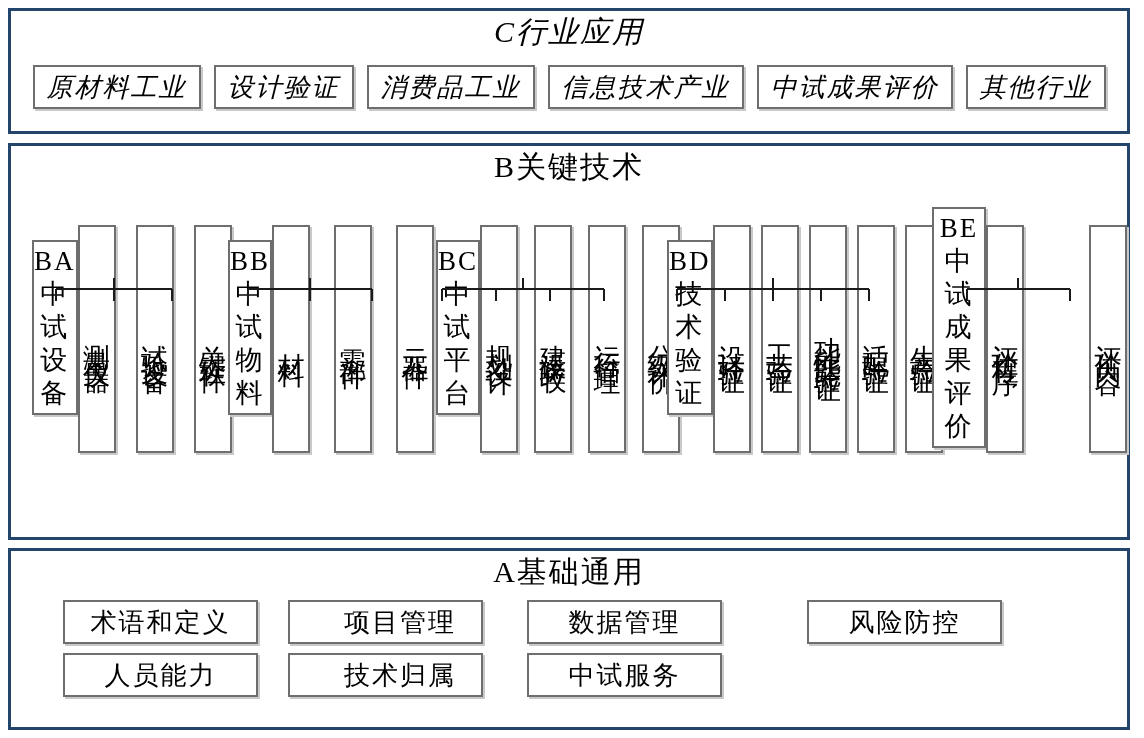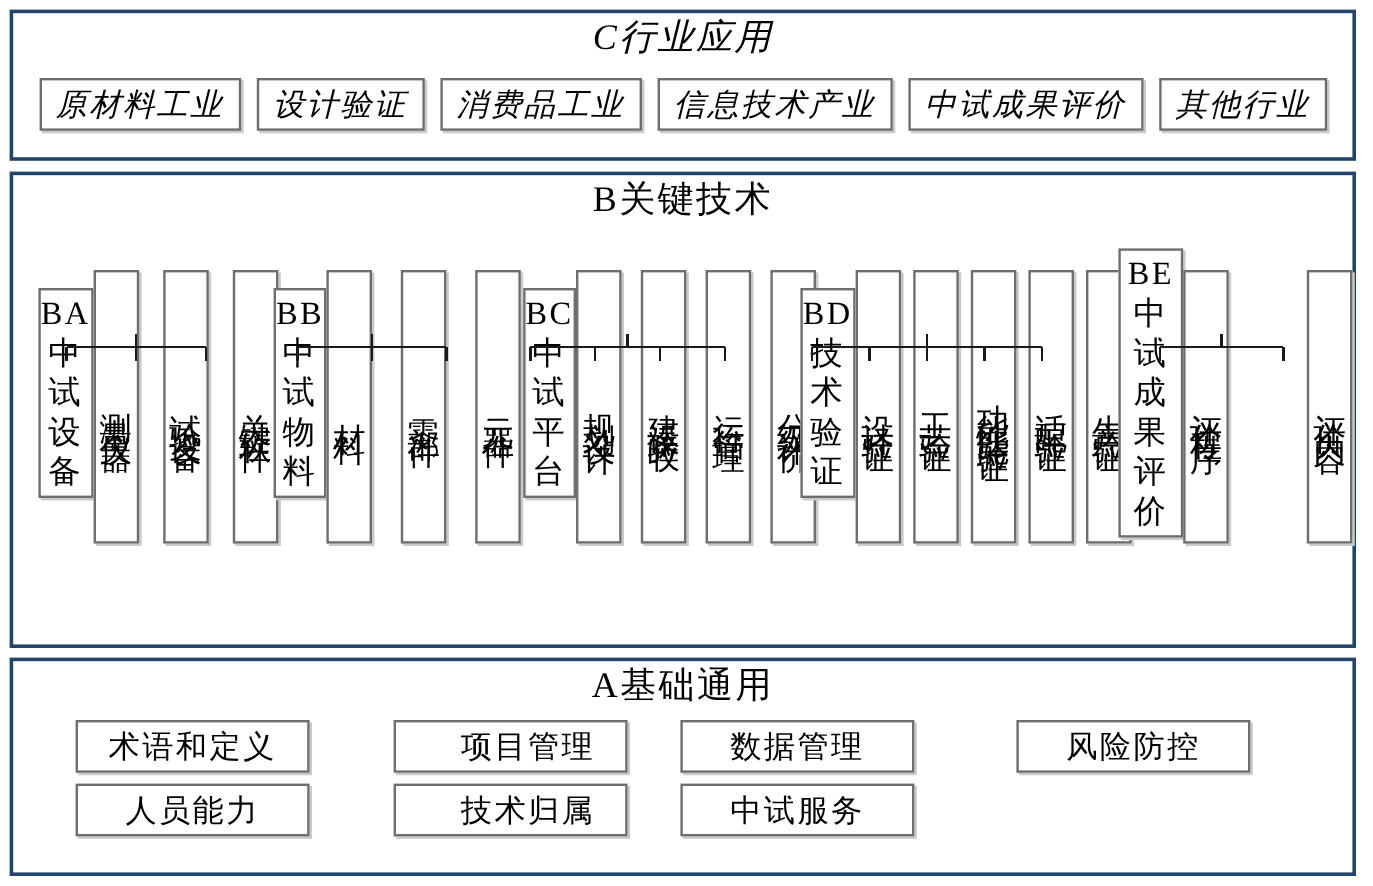--- a/index.html
+++ b/index.html
@@ -70,21 +70,21 @@
   .connectors {
     position: absolute; inset: 0; width: 100%; height: 100%;
     pointer-events: none;
   }
 
   
   .basic-grid { margin-top: 2px; }
   .basic-row { display: flex; margin-top: 9px; }
   .basic-row .hbox { width: 195px; padding: 0; }
   .basic-row .hbox:nth-child(1) { margin-left: 52px; }
-  .basic-row .hbox:nth-child(2) { margin-left: 70px; padding-left: 29px; }
+  .basic-row .hbox:nth-child(2) { margin-left: 30px; padding-left: 29px; }
   .basic-row .hbox:nth-child(3) { margin-left: 44px; }
   .basic-row .hbox:nth-child(4) { margin-left: 85px; }
 </style>
 </head>
 <body>
 
 <div class="page">
 
   <section class="panel panel-c">
     <div class="panel-title">C行业应用</div>

